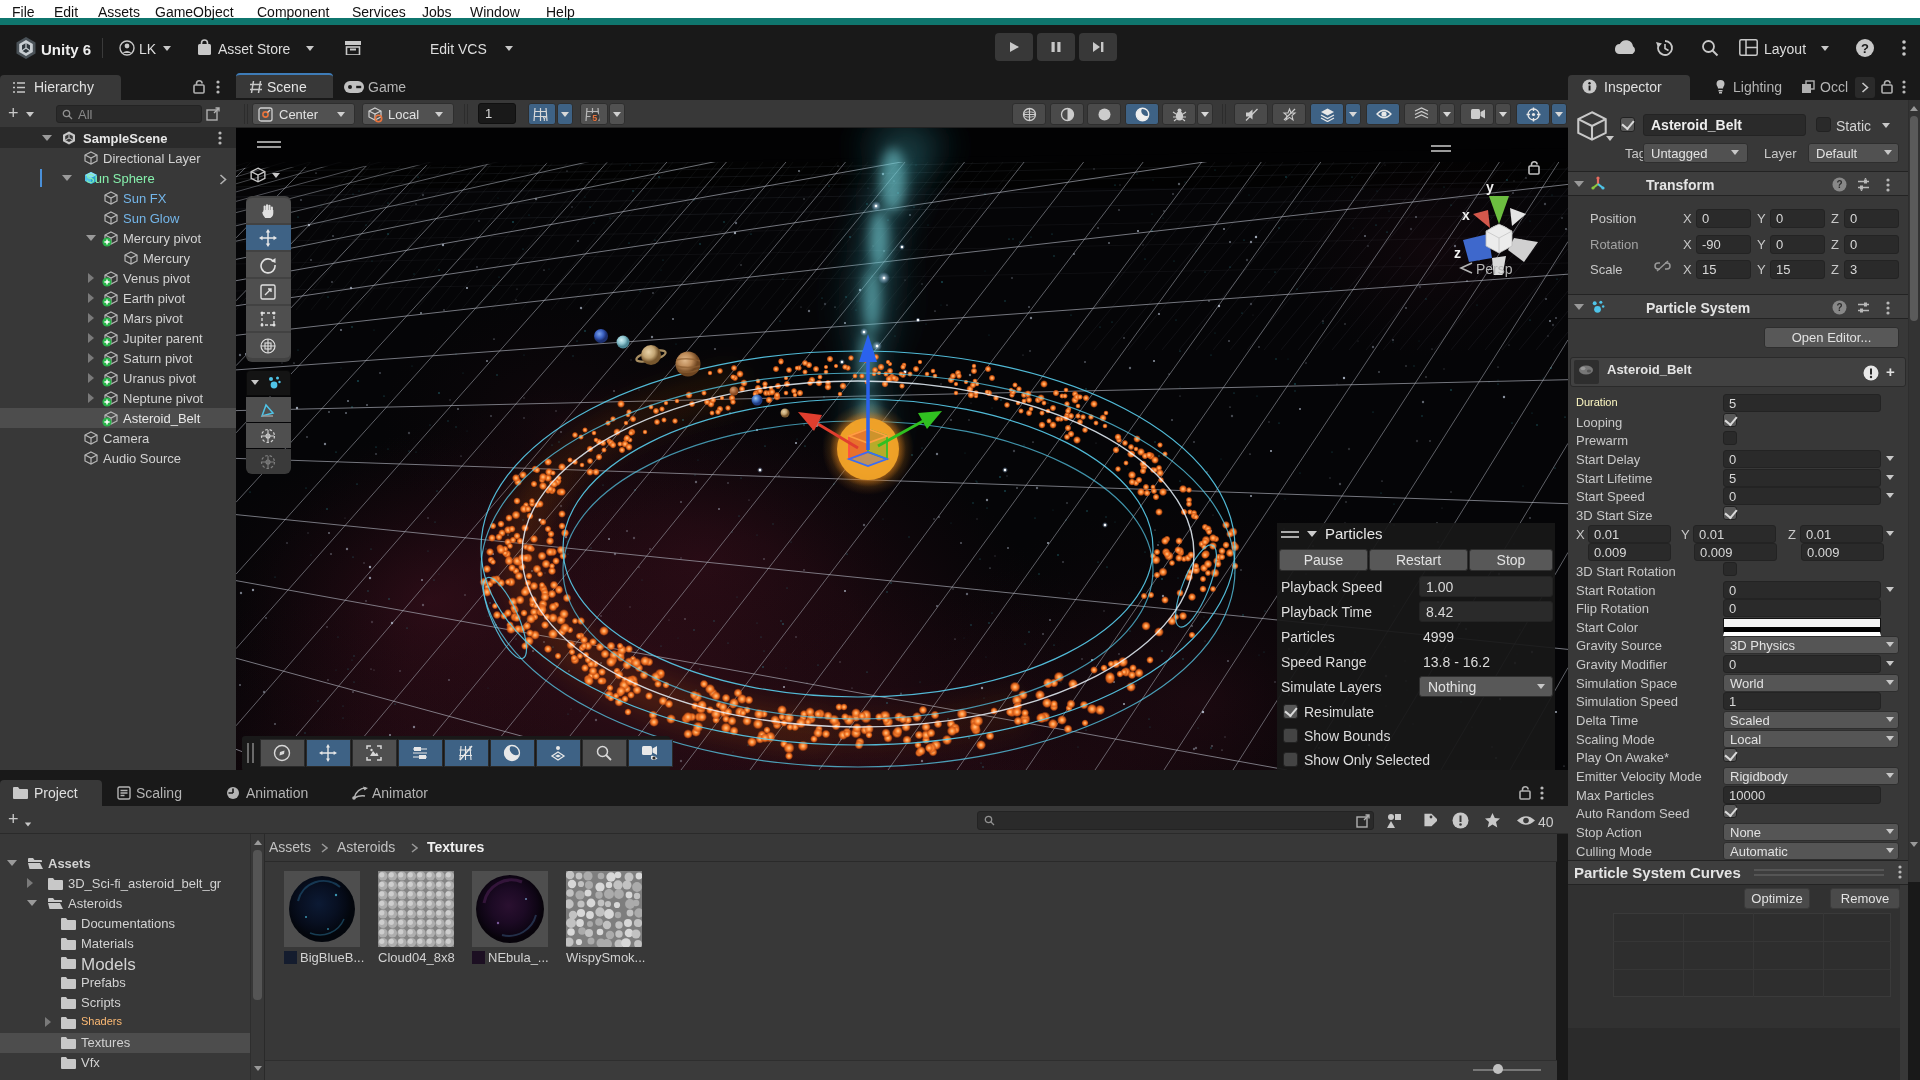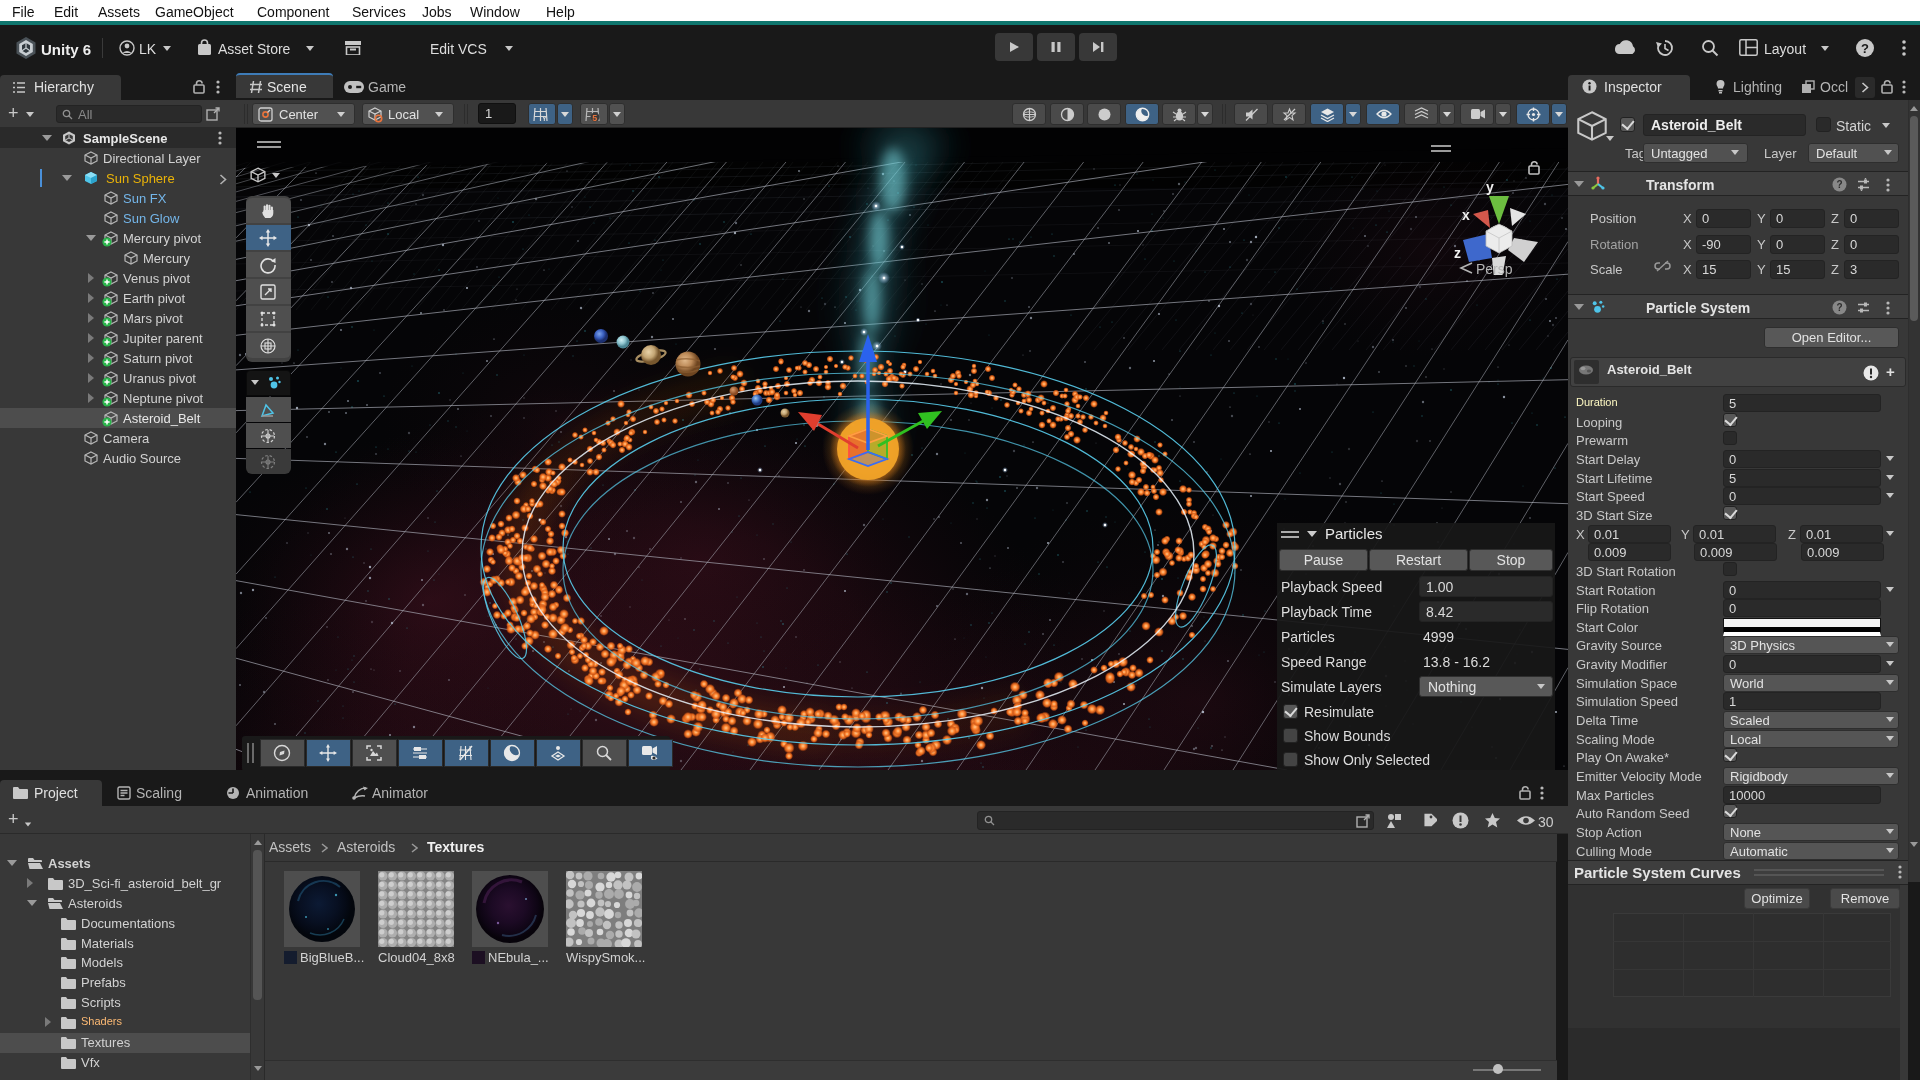--- a/index.html
+++ b/index.html
@@ -1,16 +1,16 @@
 <!DOCTYPE html>
 <html><head><meta charset="utf-8"><style>
 *{margin:0;padding:0;box-sizing:border-box;font-family:"Liberation Sans",sans-serif;}
 body{width:1920px;height:1080px;background:#383838;overflow:hidden;position:relative;color:#d2d2d2;}
 .abs{position:absolute;}
-.menubar{left:0;top:0;width:1920px;height:25px;background:#ffffff;border-bottom:4px solid #0f766e;color:#111;font-size:14px;}
+.menubar{left:0;top:0;width:1920px;height:25px;background:#ffffff;border-bottom:7px solid #0f766e;color:#111;font-size:14px;}
 .menubar span{position:absolute;top:4px;}
 .toolbar{left:0;top:25px;width:1920px;height:45px;background:#191919;}
 .tab{position:absolute;top:5px;height:25px;background:#383838;border-radius:4px 4px 0 0;color:#d8d8d8;font-size:14px;}
 .itab{position:absolute;top:5px;height:25px;color:#b4b4b4;font-size:14px;}
 .panel{background:#383838;}
 .fld{position:absolute;background:#2a2a2a;border:1px solid #232323;border-radius:3px;color:#d8d8d8;font-size:13px;}
 .btn{position:absolute;background:#515151;border:1px solid #2e2e2e;border-radius:3px;color:#e2e2e2;font-size:13px;text-align:center;}
 .drop{position:absolute;background:#515151;border:1px solid #2e2e2e;border-radius:3px;color:#e2e2e2;font-size:13px;}
 .caret{position:absolute;width:0;height:0;border-left:4px solid transparent;border-right:4px solid transparent;border-top:5px solid #c8c8c8;}
 .caretd{width:0;height:0;border-left:4px solid transparent;border-right:4px solid transparent;border-top:5px solid #c8c8c8;display:inline-block;}
@@ -153,21 +153,21 @@
         <polygon points="7,1 13,4 13,10 7,13 1,10 1,4" fill="none" stroke="#b8b8b8" stroke-width="1.2"></polygon>
         <path d="M1 4 L7 7 L13 4 M7 7 V13" stroke="#b8b8b8" stroke-width="1.2" fill="none"></path>
       </svg>
       <div class="treetxt" style="left:103px;top:23px;color:#d2d2d2">Directional Layer</div>
       <div class="fold" style="left:62px;top:47px"></div>
       <svg class="abs" style="left:84px;top:43px" width="14" height="14" viewBox="0 0 14 14">
         <polygon points="7,1 13,4 13,10 7,13 1,10 1,4" fill="#4fc4e8"></polygon>
         <polygon points="7,1 13,4 7,7 1,4" fill="#8adef5"></polygon>
         <polygon points="7,7 13,4 13,10 7,13" fill="#2ba3cc"></polygon>
       </svg>
-      <div class="treetxt" style="left:106px;top:43px;color:#eab308">Sun Sphere</div>
+      <div class="treetxt" style="left:86px;top:43px;color:#86efac">Sun Sphere</div>
       <svg class="abs" style="left:104px;top:63px" width="14" height="14" viewBox="0 0 14 14">
         <polygon points="7,1 13,4 13,10 7,13 1,10 1,4" fill="none" stroke="#b8b8b8" stroke-width="1.2"></polygon>
         <path d="M1 4 L7 7 L13 4 M7 7 V13" stroke="#b8b8b8" stroke-width="1.2" fill="none"></path>
       </svg>
       <div class="treetxt" style="left:123px;top:63px;color:#74b6ea">Sun FX</div>
       <svg class="abs" style="left:104px;top:83px" width="14" height="14" viewBox="0 0 14 14">
         <polygon points="7,1 13,4 13,10 7,13 1,10 1,4" fill="none" stroke="#b8b8b8" stroke-width="1.2"></polygon>
         <path d="M1 4 L7 7 L13 4 M7 7 V13" stroke="#b8b8b8" stroke-width="1.2" fill="none"></path>
       </svg>
       <div class="treetxt" style="left:123px;top:83px;color:#74b6ea">Sun Glow</div>
@@ -2772,21 +2772,21 @@
       <rect x="7.5" y="3.5" width="2" height="6.5" fill="#383838"></rect>
       <circle cx="8.5" cy="12.5" r="1.3" fill="#383838"></circle>
     </svg>
     <svg class="abs" style="left:1484px;top:42px" width="17" height="17" viewBox="0 0 17 17">
       <path d="M8.5 1 L10.8 6 L16 6.5 L12 10 L13.3 15.5 L8.5 12.5 L3.7 15.5 L5 10 L1 6.5 L6.2 6 Z" fill="#c8c8c8"></path>
     </svg>
     <svg class="abs" style="left:1516px;top:44px" width="20" height="13" viewBox="0 0 20 13">
       <path d="M1 6.5 Q10 -2 19 6.5 Q10 15 1 6.5 Z" fill="#c8c8c8"></path>
       <circle cx="10" cy="6.5" r="2.8" fill="#383838"></circle>
     </svg>
-    <div class="abs" style="left:1538px;top:44px;font-size:14px;color:#ccc">30</div>
+    <div class="abs" style="left:1538px;top:44px;font-size:14px;color:#ccc">40</div>
     <div class="abs" style="left:0;top:64px;width:250px;height:246px;background:#383838">
       <div class="fold" style="left:7px;top:26px"></div>
       <svg class="abs" style="left:27px;top:23px" width="16" height="13" viewBox="0 0 16 13">
         <path d="M1 2 a1 1 0 0 1 1-1 h4 l1.5 2 H14 a1 1 0 0 1 1 1 v1 H1 Z" fill="#c8c8c8"></path>
         <path d="M1 6 H13 L16 12 H2.5 Z" fill="#c8c8c8"></path>
       </svg>
       <div class="abs" style="left:48px;top:22px;font-size:13px;color:#d2d2d2;font-weight:bold;white-space:nowrap">Assets</div>
       <div class="foldr" style="left:27px;top:44px"></div>
       <svg class="abs" style="left:47px;top:43px" width="16" height="13" viewBox="0 0 16 13">
         <path d="M1 2 a1 1 0 0 1 1-1 h4 l1.5 2 H15 a1 1 0 0 1 1 1 v8 a1 1 0 0 1-1 1 H2 a1 1 0 0 1-1-1 Z" fill="#c8c8c8"></path>
@@ -2802,21 +2802,21 @@
         <path d="M1 2 a1 1 0 0 1 1-1 h4 l1.5 2 H15 a1 1 0 0 1 1 1 v8 a1 1 0 0 1-1 1 H2 a1 1 0 0 1-1-1 Z" fill="#c8c8c8"></path>
       </svg>
       <div class="abs" style="left:81px;top:82px;font-size:13px;color:#d2d2d2;font-weight:normal;white-space:nowrap">Documentations</div>
       <svg class="abs" style="left:60px;top:103px" width="16" height="13" viewBox="0 0 16 13">
         <path d="M1 2 a1 1 0 0 1 1-1 h4 l1.5 2 H15 a1 1 0 0 1 1 1 v8 a1 1 0 0 1-1 1 H2 a1 1 0 0 1-1-1 Z" fill="#c8c8c8"></path>
       </svg>
       <div class="abs" style="left:81px;top:102px;font-size:13px;color:#d2d2d2;font-weight:normal;white-space:nowrap">Materials</div>
       <svg class="abs" style="left:60px;top:122px" width="16" height="13" viewBox="0 0 16 13">
         <path d="M1 2 a1 1 0 0 1 1-1 h4 l1.5 2 H15 a1 1 0 0 1 1 1 v8 a1 1 0 0 1-1 1 H2 a1 1 0 0 1-1-1 Z" fill="#c8c8c8"></path>
       </svg>
-      <div class="abs" style="left:81px;top:121px;font-size:13px;color:#d2d2d2;font-weight:normal;white-space:nowrap">Models</div>
+      <div class="abs" style="left:81px;top:121px;font-size:17px;color:#d2d2d2;font-weight:normal;white-space:nowrap">Models</div>
       <svg class="abs" style="left:60px;top:142px" width="16" height="13" viewBox="0 0 16 13">
         <path d="M1 2 a1 1 0 0 1 1-1 h4 l1.5 2 H15 a1 1 0 0 1 1 1 v8 a1 1 0 0 1-1 1 H2 a1 1 0 0 1-1-1 Z" fill="#c8c8c8"></path>
       </svg>
       <div class="abs" style="left:81px;top:141px;font-size:13px;color:#d2d2d2;font-weight:normal;white-space:nowrap">Prefabs</div>
       <svg class="abs" style="left:60px;top:162px" width="16" height="13" viewBox="0 0 16 13">
         <path d="M1 2 a1 1 0 0 1 1-1 h4 l1.5 2 H15 a1 1 0 0 1 1 1 v8 a1 1 0 0 1-1 1 H2 a1 1 0 0 1-1-1 Z" fill="#c8c8c8"></path>
       </svg>
       <div class="abs" style="left:81px;top:161px;font-size:13px;color:#d2d2d2;font-weight:normal;white-space:nowrap">Scripts</div>
       <div class="foldr" style="left:45px;top:183px"></div>
       <svg class="abs" style="left:60px;top:182px" width="16" height="13" viewBox="0 0 16 13">

